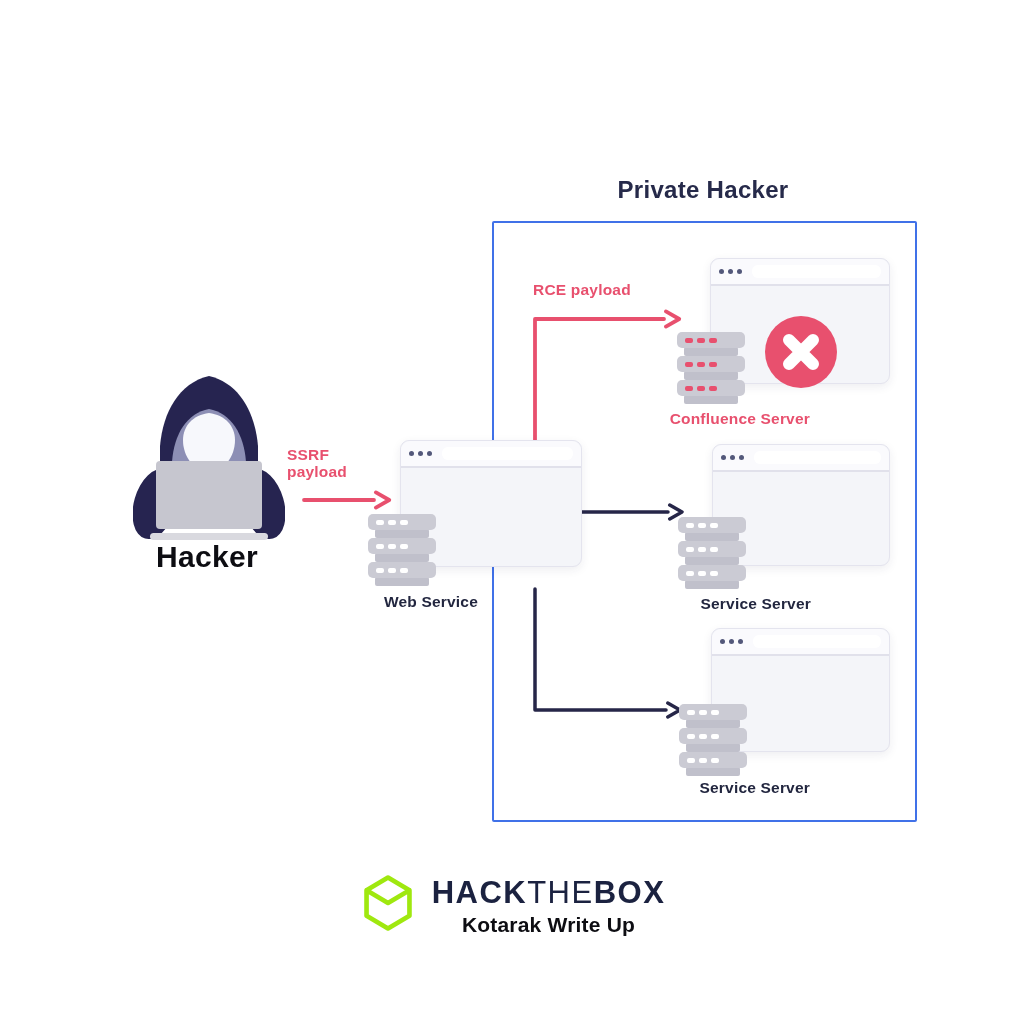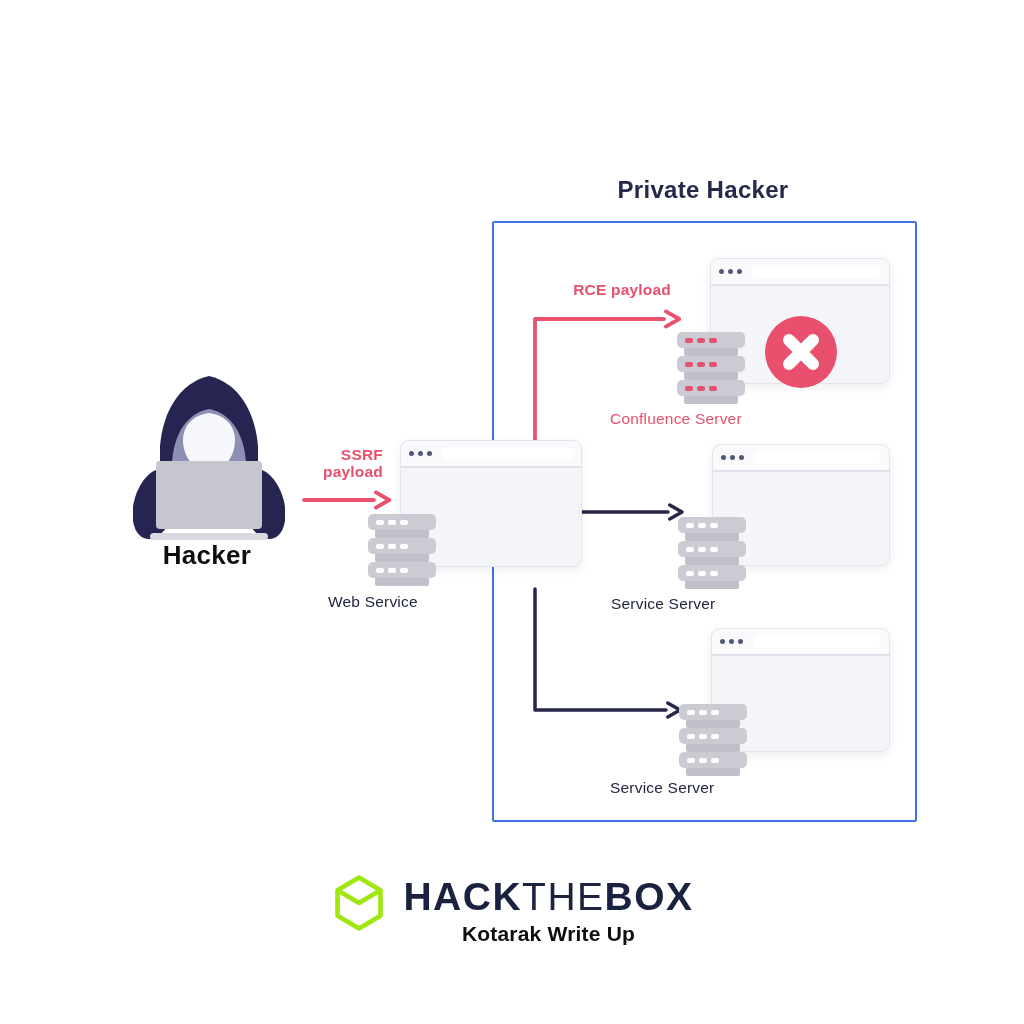--- a/index.html
+++ b/index.html
@@ -42,37 +42,37 @@
 
   
   .stack{position:absolute;width:68px;z-index:4;}
   .s-bar{width:68px;height:16px;background:var(--gray-bar);border-radius:5px;
     display:flex;align-items:center;padding-left:8px;box-sizing:border-box;position:relative;z-index:2;}
   .s-dot{display:block;width:8px;height:5px;border-radius:2px;background:#ffffff;margin-right:4px;}
   .pink-dots .s-dot{background:var(--pink);}
   .s-conn{width:54px;height:9px;background:var(--gray-conn);border-radius:2px;margin:-1px auto 0 auto;position:relative;z-index:1;}
 
   
-  .lbl{position:absolute;text-align:left;font-weight:normal;font-size:15.5px;z-index:5;letter-spacing:.2px;}
+  .lbl{position:absolute;text-align:right;font-weight:bold;font-size:15.5px;z-index:5;letter-spacing:.2px;}
   .lbl.navy{color:#22263F;}
   .lbl.pink{color:var(--pink);}
-  .payload-lbl{position:absolute;text-align:right;font-weight:bold;font-size:15.5px;
+  .payload-lbl{position:absolute;text-align:left;font-weight:bold;font-size:15.5px;
     color:var(--pink);line-height:1.12;z-index:5;letter-spacing:.2px;}
 
   
   .hacker-svg{position:absolute;left:133px;top:376px;width:152px;height:166px;z-index:3;}
   .hacker-label{position:absolute;left:117px;top:540px;width:180px;text-align:center;
-    font-size:26px;font-weight:bold;color:#0D0D12;z-index:5;letter-spacing:.3px;}
+    font-size:30px;font-weight:bold;color:#0D0D12;z-index:5;letter-spacing:.3px;}
 
   
   .footer{position:absolute;left:0;top:874px;width:1024px;display:flex;
     justify-content:center;align-items:flex-start;gap:15px;z-index:5;}
   .cube{width:58px;height:58px;flex:0 0 auto;}
   .footer-text{display:flex;flex-direction:column;align-items:center;margin-top:2px;}
-  .brand-line{font-size:39px;letter-spacing:1.5px;color:#1B2240;line-height:1.1;white-space:nowrap;}
+  .brand-line{font-size:31px;letter-spacing:1.5px;color:#1B2240;line-height:1.1;white-space:nowrap;}
   .brand-bold{font-weight:bold;}
   .brand-thin{font-weight:normal;}
   .footer-sub{font-size:21px;font-weight:bold;color:#0D0D12;margin-top:3px;letter-spacing:.2px;}
 </style>
 </head>
 <body>
 
 <div class="canvas">
 
   <div class="network-box"></div>

